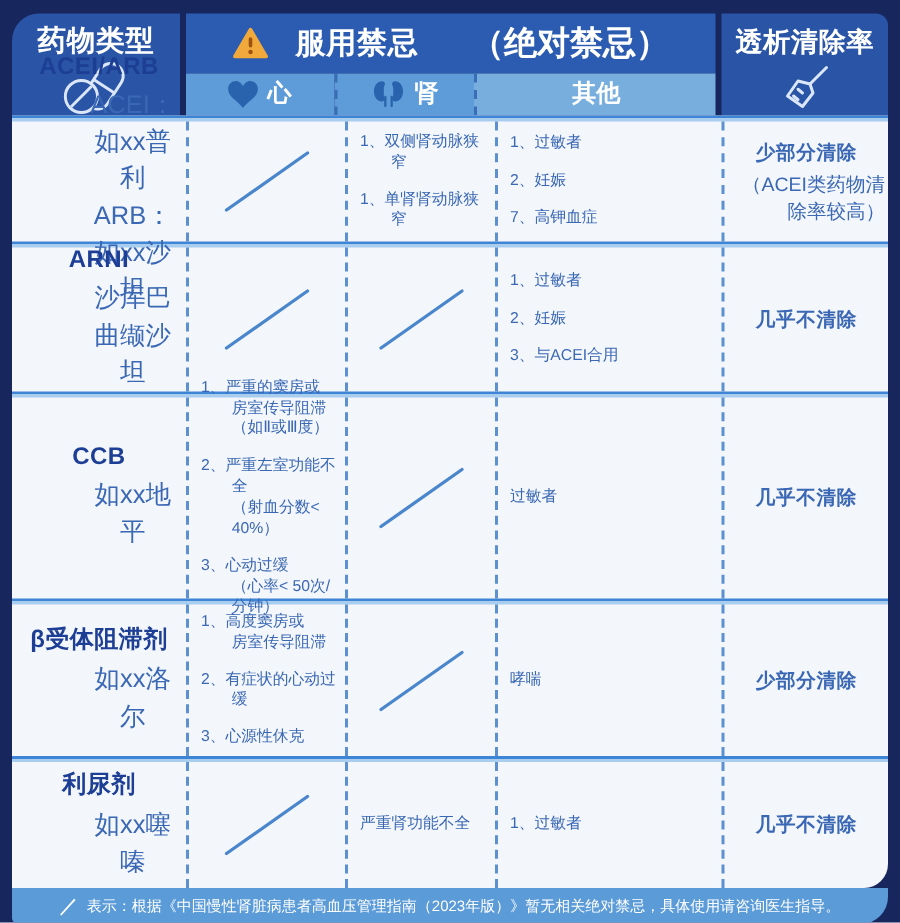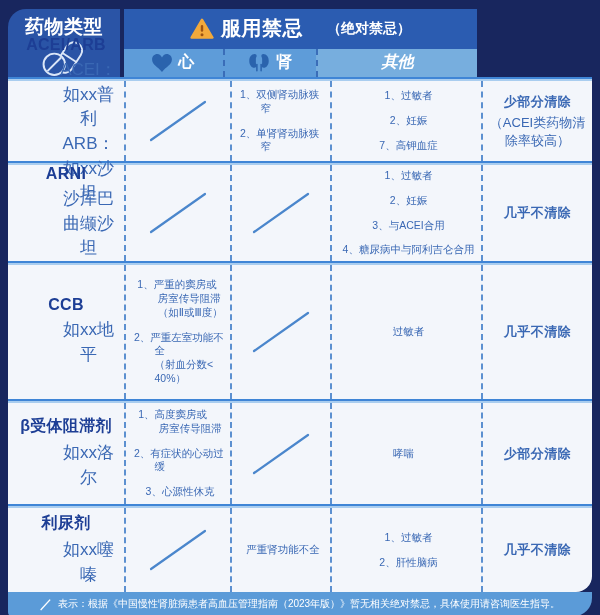--- a/index.html
+++ b/index.html
@@ -14,46 +14,46 @@
   .card{position:absolute;left:8px;top:9px;width:584px;display:flex;flex-direction:column;}
 
   
   .header{display:flex;gap:4px;height:68px;}
   .hd-left{width:112px;background:var(--panel-blue);border-radius:18px 0 0 0;
     display:flex;flex-direction:column;align-items:center;padding-top:5px;}
   .hd-right{width:111px;background:var(--panel-blue);border-radius:0 8px 0 0;
     display:flex;flex-direction:column;align-items:center;padding-top:7px;}
   .hd-mid{width:353px;display:flex;flex-direction:column;}
   .hd-title{color:#fff;font-weight:bold;font-size:19px;letter-spacing:.5px;}
-  .hd-mid-top{height:48px;background:var(--band-blue);display:flex;align-items:center;justify-content:center;gap:7px;}
+  .hd-mid-top{height:48px;background:var(--band-blue);display:flex;align-items:center;justify-content:center;gap:18px;}
   .hd-mid-top .t{color:#fff;font-weight:bold;font-size:20px;letter-spacing:.5px;}
-  .hd-mid-top .p{color:#fff;font-weight:bold;font-size:14px;margin-left:17px;}
+  .hd-mid-top .p{color:#fff;font-weight:bold;font-size:22px;margin-left:17px;}
   .hd-sub{height:34px;display:flex;}
   .sub-cell{background:var(--sub-blue);display:flex;align-items:center;justify-content:center;gap:6px;
     color:#fff;font-weight:bold;font-size:16px;}
   .sub-cell+.sub-cell{border-left:2px dashed #3a6db8;}
-  .sub-heart{width:106px;} .sub-kidney{width:100px;} .sub-other{width:173px;background:var(--other-blue);font-style:italic;}
+  .sub-heart{width:106px;} .sub-kidney{width:100px;} .sub-other{width:173px;background:var(--other-blue);}
 
   
   .tbody{width:584px;background:var(--body-bg);border-radius:0 0 16px 0;}
   .row-sep{height:4px;background:linear-gradient(180deg,var(--sep-dark) 0 48%,var(--sep-light) 48% 100%);}
   .row{display:flex;align-items:stretch;}
-  .cell{display:flex;flex-direction:column;justify-content:center;align-items:center;}
+  .cell{display:flex;flex-direction:column;justify-content:center;}
   .cell+.cell{border-left:2px dashed var(--dash);}
   .label-cell{width:116px;align-items:center;text-align:center;gap:4px;padding:0 2px;}
   .drug-name{color:var(--label-blue);font-weight:bold;font-size:16px;letter-spacing:.3px;}
   .drug-sub{color:var(--text-blue);font-size:17px;line-height:1.45;margin-left:45px;}
   .c-heart{width:106px;} .c-kidney{width:100px;} .c-other{width:151px;} .c-clear{width:111px;}
   .cell.list{gap:11px;padding:8px 4px 8px 8px;}
   .li{color:var(--text-blue);font-size:10.5px;line-height:1.32;white-space:pre-line;
       padding-left:1.95em;text-indent:-1.95em;}
   .slash-wrap{display:flex;align-items:center;justify-content:center;}
   .slash{width:70px;height:52px;}
   .slash line{stroke:#4a86cc;stroke-width:2.2;stroke-linecap:round;}
-  .c-clear{align-items:center;text-align:center;gap:3px;padding:0 2px;}
+  .c-clear{align-items:center;text-align:right;gap:3px;padding:0 2px;}
   .clear-text{color:var(--text-blue);font-size:13px;font-weight:bold;letter-spacing:.5px;}
   .clear-note{color:var(--text-blue);font-size:13px;}
 
   
   .footer{height:24px;margin-top:0;background:var(--footer-blue);border-radius:0 0 18px 4px;
     display:flex;align-items:center;justify-content:center;gap:6px;color:#fff;font-size:10px;}
   .footer .slash-glyph{font-size:12px;font-weight:bold;}
 
   
   .hd-icon{display:block;}
@@ -104,40 +104,51 @@
               </g>
             </svg>
             <span>肾</span>
           </div>
           <div class="sub-cell sub-other">
             <span>其他</span>
           </div>
         </div>
       </div>
 
+      <div class="hd-right">
+        <div class="hd-title" style="font-size:18px">透析清除率</div>
+        <svg class="hd-icon" width="36" height="34" viewBox="0 0 36 34" style="margin-top:2px">
+          <g fill="none" stroke="#dbe7f8" stroke-width="2" stroke-linecap="round" stroke-linejoin="round">
+            <line x1="32" y1="3" x2="21" y2="14"></line>
+            <path d="M21 14 L13 12 L6 22 L16 29 L23 20 Z"></path>
+            <line x1="10" y1="22" x2="13" y2="24.5"></line>
+            <line x1="13" y1="17.5" x2="16" y2="20"></line>
+          </g>
+        </svg>
+      </div>
     </div>
 
     <div class="tbody" id="table-body">
         <div class="row-sep"></div>
         <div class="row" style="height: 80px;">
     <div class="cell label-cell">
       <div class="drug-name">ACEI/ARB</div>
       <div class="drug-sub">
               <div>ACEI：如xx普利</div>
               <div>ARB：如xx沙坦</div>
             </div>
     </div>
     <div class="cell c-heart slash-wrap">
             <svg class="slash" viewBox="0 0 70 52">
               <line x1="8" y1="45" x2="62" y2="7"></line>
             </svg>
           </div>
     <div class="cell c-kidney list">
             <div class="li">1、双侧肾动脉狭窄</div>
-            <div class="li">2、单肾肾动脉狭窄</div>
+            <div class="li">1、单肾肾动脉狭窄</div>
           </div>
     <div class="cell c-other list">
             <div class="li">1、过敏者</div>
             <div class="li">2、妊娠</div>
             <div class="li">7、高钾血症</div>
           </div>
     <div class="cell c-clear">
       <div class="clear-text">少部分清除</div>
       <div class="clear-note">（ACEI类药物清除率较高）</div>
     </div>
@@ -157,41 +168,42 @@
           </div>
     <div class="cell c-kidney slash-wrap">
             <svg class="slash" viewBox="0 0 70 52">
               <line x1="8" y1="45" x2="62" y2="7"></line>
             </svg>
           </div>
     <div class="cell c-other list">
             <div class="li">1、过敏者</div>
             <div class="li">2、妊娠</div>
             <div class="li">3、与ACEI合用</div>
-            <div class="li">4、糖尿病中与阿利吉仑合用</div>
           </div>
     <div class="cell c-clear">
       <div class="clear-text">几乎不清除</div>
 
     </div>
   </div>
         <div class="row-sep"></div>
         <div class="row" style="height: 134px;">
     <div class="cell label-cell">
       <div class="drug-name">CCB</div>
       <div class="drug-sub">
               <div>如xx地平</div>
             </div>
     </div>
     <div class="cell c-heart list">
             <div class="li">1、严重的窦房或
 房室传导阻滞
 （如Ⅱ或Ⅲ度）</div>
             <div class="li">2、严重左室功能不全
 （射血分数&lt; 40%）</div>
+            <div class="li">3、心动过缓
+（心率&lt; 50次/分钟）</div>
           </div>
     <div class="cell c-kidney slash-wrap">
             <svg class="slash" viewBox="0 0 70 52">
               <line x1="8" y1="45" x2="62" y2="7"></line>
             </svg>
           </div>
     <div class="cell c-other list">
             <div class="li">过敏者</div>
           </div>
     <div class="cell c-clear">
@@ -237,21 +249,20 @@
     <div class="cell c-heart slash-wrap">
             <svg class="slash" viewBox="0 0 70 52">
               <line x1="8" y1="45" x2="62" y2="7"></line>
             </svg>
           </div>
     <div class="cell c-kidney list">
             <div class="li">严重肾功能不全</div>
           </div>
     <div class="cell c-other list">
             <div class="li">1、过敏者</div>
-            <div class="li">2、肝性脑病</div>
           </div>
     <div class="cell c-clear">
       <div class="clear-text">几乎不清除</div>
 
     </div>
   </div>
       </div>
 
     <div class="footer">
       <span class="slash-glyph">／</span>

